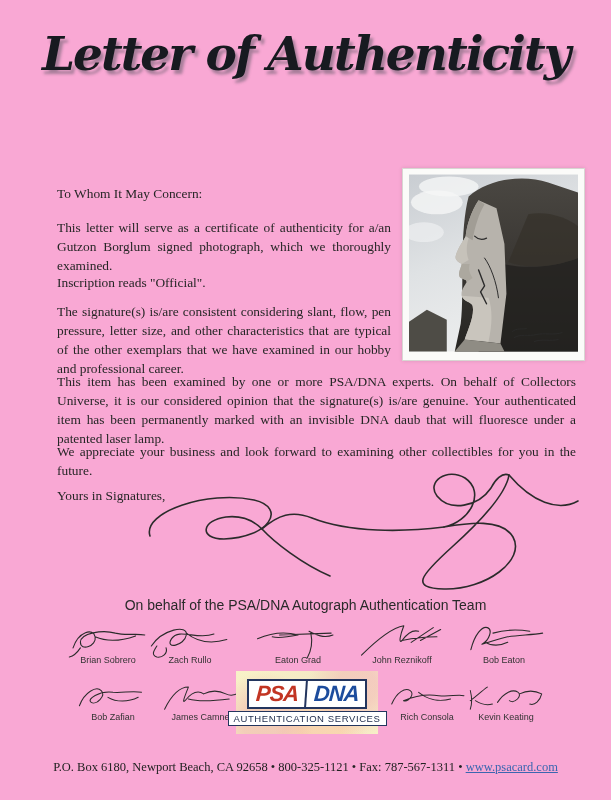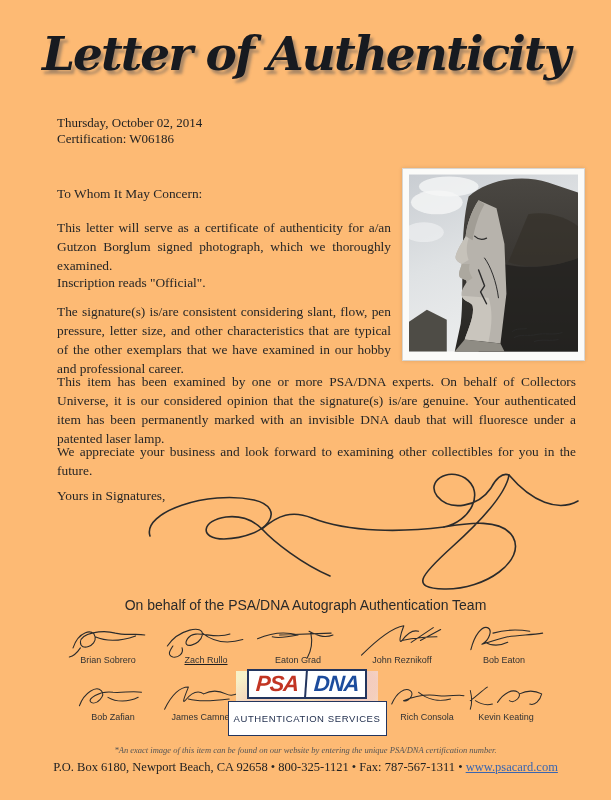--- a/index.html
+++ b/index.html
@@ -1,18 +1,18 @@
 <!DOCTYPE html>
 <html><head>
 <meta charset="utf-8">
 <style>
   html,body{margin:0;padding:0;background:#e9e9e9;}
   .page{
     position:relative;width:611px;height:800px;margin:0 auto;
-    background:#fdba74;overflow:hidden;
+    background:#f9a8d4;overflow:hidden;
     font-family:"Liberation Serif", serif;color:#1f1f1f;
   }
   
   .title{
     position:absolute;top:26px;left:0;width:611px;text-align:center;
     font-family:"DejaVu Serif", serif;font-style:italic;font-weight:bold;
     font-size:47px;letter-spacing:-2px;color:#171a20;
     text-shadow:3px 4px 3px rgba(70,75,85,.45);
     white-space:nowrap;
   }
@@ -56,21 +56,21 @@
   }
   .logo-boxes{display:flex;background:#fff;border:2px solid #23355e;}
   .logo-half{
     padding:1px 7px;font-family:"Liberation Sans", sans-serif;
     font-weight:bold;font-style:italic;font-size:22px;letter-spacing:-1px;
     line-height:24px;transform:skewX(-4deg);
   }
   .logo-psa{color:#c23523;border-right:2px solid #23355e;}
   .logo-dna{color:#1c4c9d;}
   .logo-subtitle{
-    margin-top:2px;background:#fff;border:1.5px solid #23355e;padding:11px 5px;
+    margin-top:2px;background:#fff;border:1.5px solid #23355e;padding:1px 5px;
     font-family:"Liberation Sans", sans-serif;font-size:9.5px;letter-spacing:.6px;
     color:#22304f;white-space:nowrap;
   }
   
   .disclaimer{
     position:absolute;left:0;top:745px;width:611px;text-align:center;
     font-style:italic;font-size:8.5px;color:#555;
   }
   .address{
     position:absolute;left:0;top:760px;width:611px;text-align:center;
@@ -79,24 +79,20 @@
   .address a{color:#3a66b0;text-decoration:underline;}
   .stroke{fill:none;stroke:#2b2b2b;stroke-linecap:round;stroke-linejoin:round;}
 </style>
 </head>
 <body>
 
 <div class="page">
 
   <div class="title">Letter of Authenticity</div>
 
-  <div class="dateblock">
-    <div>Thursday, October 02, 2014</div>
-    <div>Certification: W06186</div>
-  </div>
 
   <p class="para no-just" style="top:184px;width:334px;">To Whom It May Concern:</p>
   <p class="para w-narrow" style="top:218px;">This letter will serve as a certificate of authenticity for a/an Gutzon Borglum signed photograph, which we thoroughly examined.</p>
   <p class="para no-just" style="top:273px;width:334px;">Inscription reads "Official".</p>
   <p class="para w-narrow" style="top:302px;">The signature(s) is/are consistent considering slant, flow, pen pressure, letter size, and other characteristics that are typical of the other exemplars that we have examined in our hobby and professional career.</p>
   <p class="para w-full" style="top:372px;">This item has been examined by one or more PSA/DNA experts. On behalf of Collectors Universe, it is our considered opinion that the signature(s) is/are genuine. Your authenticated item has been permanently marked with an invisible DNA daub that will fluoresce under a patented laser lamp.</p>
   <p class="para w-full" style="top:442px;">We appreciate your business and look forward to examining other collectibles for you in the future.</p>
   <p class="para no-just" style="top:486px;width:334px;">Yours in Signatures,</p>
 
   <div class="photo">
@@ -158,21 +154,21 @@
   <div class="team-heading">On behalf of the PSA/DNA Autograph Authentication Team</div>
 
   <div class="sigcell" style="left:62px;top:622px;width:92px;">
     <svg viewBox="0 0 100 40" width="92" height="37">
       <g class="stroke" stroke-width="1.2">
           <path d="M12,28 C18,10 34,6 36,16 C38,26 20,32 20,22 C20,12 44,8 58,12 C70,15 80,12 90,14 M36,16 C50,22 66,20 80,15 M20,28 C16,34 12,37 8,38"></path>
         </g>
     </svg>
     <div class="signame">Brian Sobrero</div>
   </div>
-  <div class="sigcell" style="left:160px;top:622px;width:92px;text-decoration:underline;">
+  <div class="sigcell" style="left:144px;top:622px;width:92px;">
     <svg viewBox="0 0 100 40" width="92" height="37">
       <g class="stroke" stroke-width="1.2">
           <path d="M8,26 C20,8 48,2 46,14 C44,26 22,30 30,18 C38,6 58,20 76,13 M46,12 C56,20 70,25 90,19 M14,26 C10,32 8,36 14,38 C20,39 26,34 24,28"></path>
         </g>
     </svg>
     <div class="signame">Zach Rullo</div>
   </div>
   <div class="sigcell" style="left:252px;top:622px;width:92px;">
     <svg viewBox="0 0 100 40" width="92" height="37">
       <g class="stroke" stroke-width="1.2">
@@ -233,18 +229,17 @@
   </div>
   <div class="sigcell" style="left:462px;top:682px;width:88px;">
     <svg viewBox="0 0 100 40" width="86" height="34">
       <g class="stroke" stroke-width="1.2">
           <path d="M8,10 C10,18 10,26 8,32 M8,22 C16,16 22,10 28,6 M14,22 C20,26 26,28 34,26 M40,24 C48,12 58,8 64,12 C70,16 60,26 54,22 M66,14 C74,10 84,10 92,14 C90,22 84,28 78,26"></path>
         </g>
     </svg>
     <div class="signame">Kevin Keating</div>
   </div>
 
-  <div class="disclaimer">*An exact image of this item can be found on our website by entering the unique PSA/DNA certification number.</div>
   <div class="address">
     <span>P.O. Box 6180, Newport Beach, CA 92658 • 800-325-1121 • Fax: 787-567-1311 • </span><a href="#">www.psacard.com</a>
   </div>
 
 </div>
 
 </body></html>

